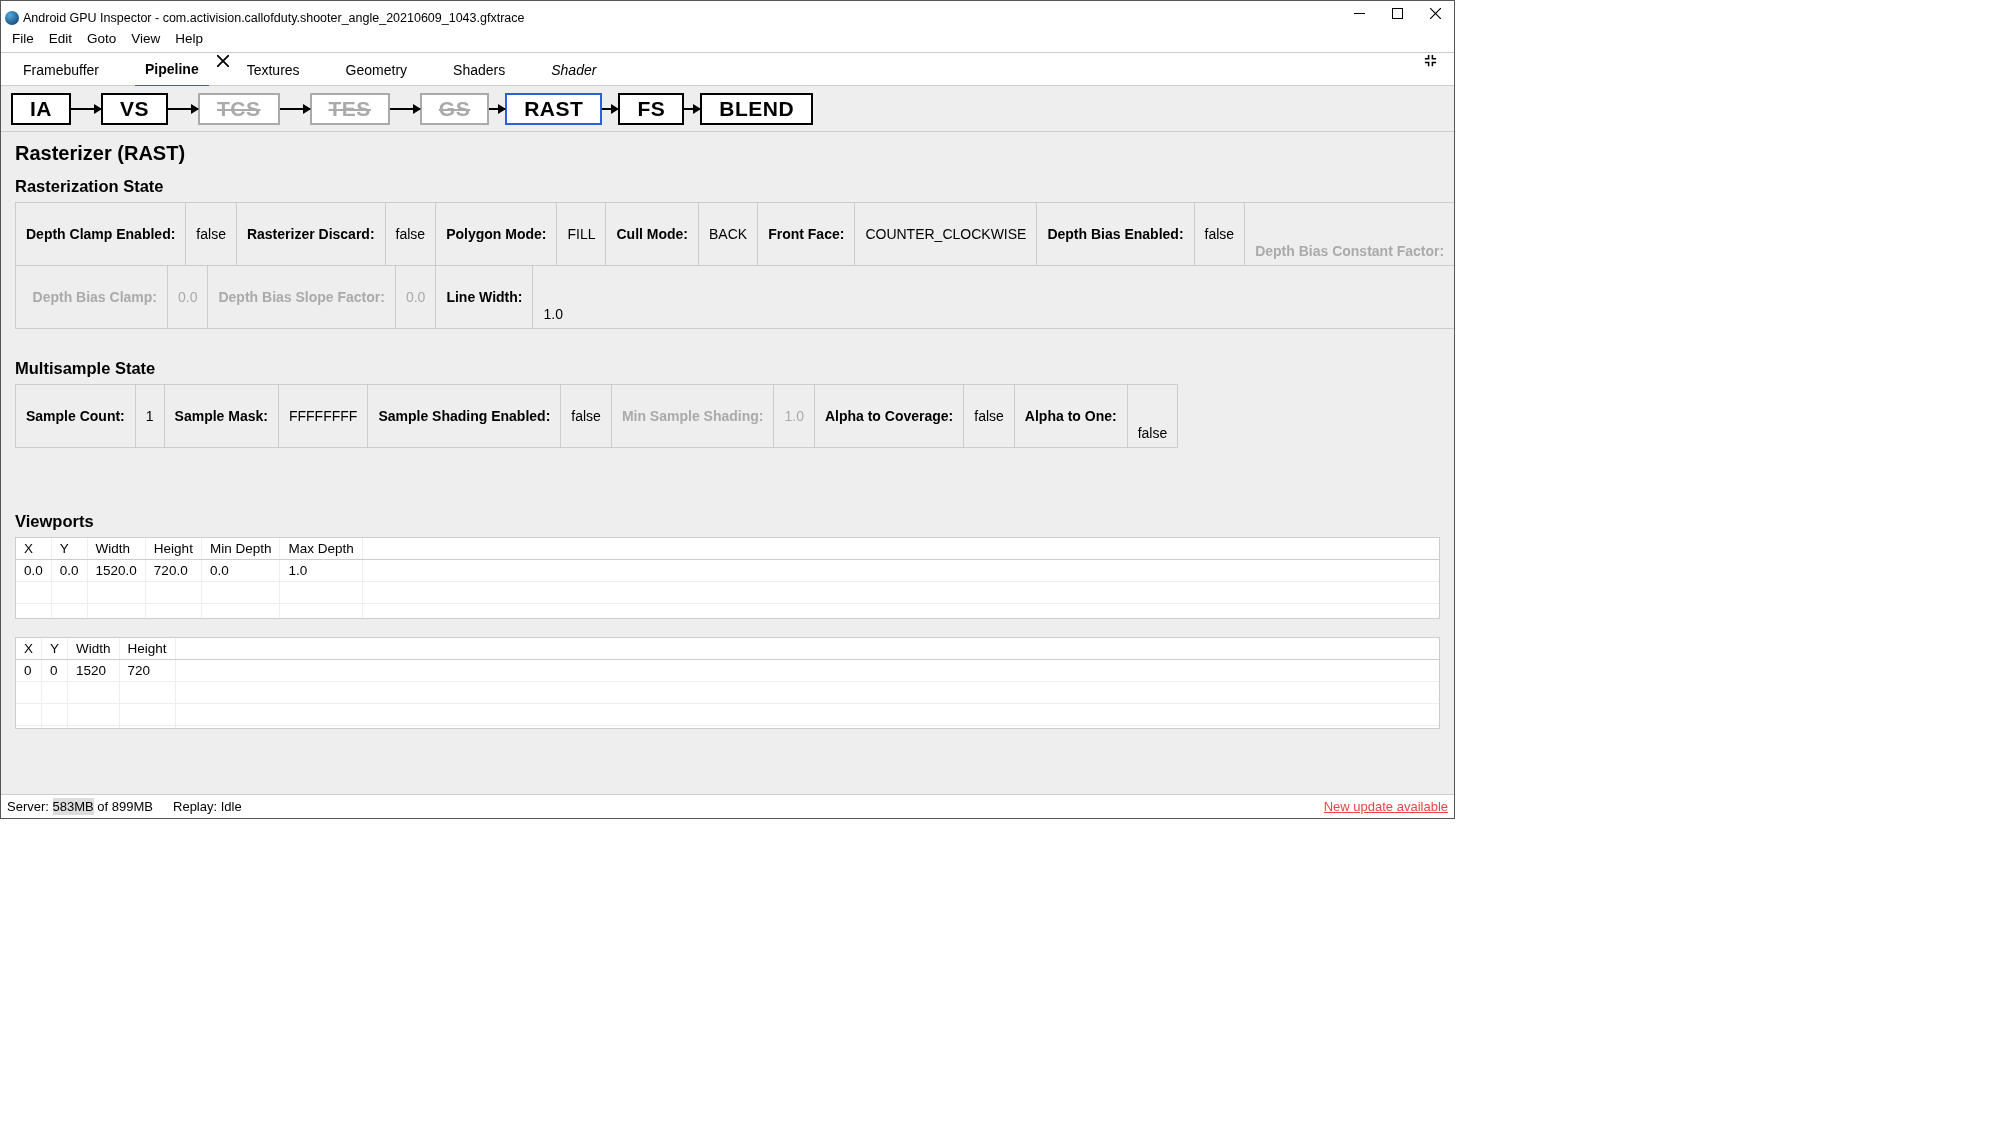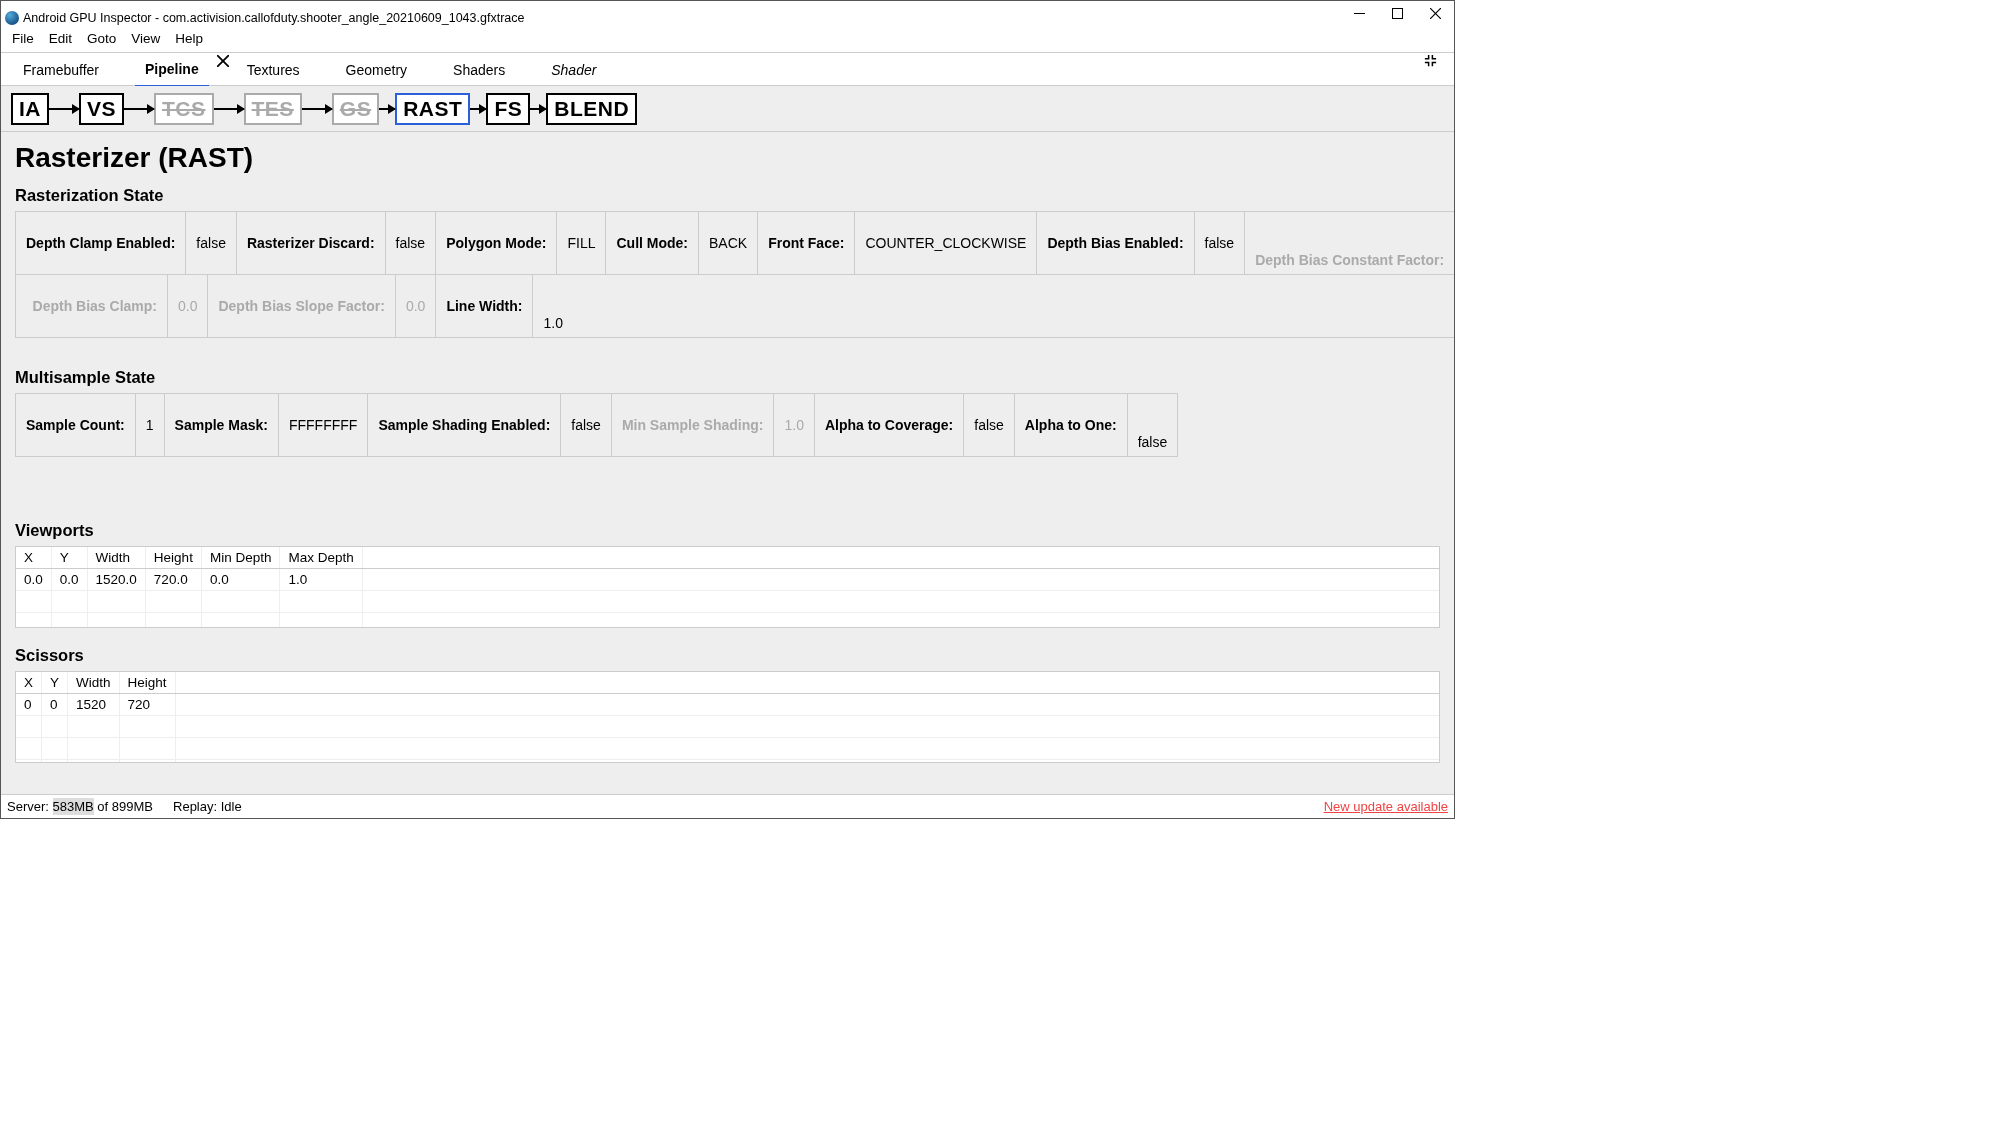--- a/index.html
+++ b/index.html
@@ -19,29 +19,29 @@
 
 .tabbar { display: flex; align-items: flex-start; border-top: 1px solid #ccc; border-bottom: 1px solid #ccc; padding: 0 12px; background: #fff; height: 34px; gap: 2px; }
 .tab { padding: 0 10px; height: 34px; display: flex; align-items: center; font-size: 14px; }
 .tab-active { font-weight: 600; border-bottom: 2.5px solid #2a60d9; }
 .tab-close { padding: 0 6px; font-size: 15px; }
 .tab-label-italic { font-style: italic; }
 .tabbar-spacer { flex: 1; }
 .tabbar-icon { display:flex; align-items:center; justify-content:center; padding:0 4px;}
 
 .pipeline-bar { display: flex; align-items: center; padding: 8px 10px; background: #eee; border-bottom: 1px solid #ccc; height: 46px; }
-.stage { border: 2px solid #000; padding: 2px 6px; font-size: 21px; font-weight: 700; background: #fff; letter-spacing:0.5px; }
+.stage { border: 2px solid #000; padding: 2px 17px; font-size: 21px; font-weight: 700; background: #fff; letter-spacing:0.5px; }
 .stage-disabled { border-color: #aaa; color: #aaa; text-decoration: line-through; }
 .stage-active { border: 2.5px solid #2a60d9; }
 .arrow { width: 30px; height: 2px; background: #000; position: relative; }
 .arrow::after { content: ""; position: absolute; right: -1px; top: -4px; border-left: 8px solid #000; border-top: 5px solid transparent; border-bottom: 5px solid transparent; }
 .arrow-short { width: 16px; }
 
 .content { flex: 1; padding: 10px 14px 6px 14px; background: #eee; overflow: hidden; display:flex; flex-direction:column; }
-.page-heading { font-size: 28px; font-weight: 700; margin-bottom: 12px; }
+.page-heading { font-size: 20px; font-weight: 700; margin-bottom: 12px; }
 .section-heading { font-size: 16.5px; font-weight: 700; margin-bottom: 6px; }
 .kv-cell { border-right: 1px solid #ccc; padding: 6px 10px; font-size: 14px; white-space: nowrap; display:flex; align-items:center; }
 .kv-cell:last-child { border-right: none; margin-top: 34px; }
 .kv-label { font-weight: 700; text-align: right; }
 .kv-label-dis { color: #aaa; }
 .kv-val-dis { color: #aaa; }
 
 .kv-rowgroup { display:flex; flex-direction:column; border:1px solid #ccc; width:fit-content; margin-bottom:8px;}
 .kv-row { display:flex; border-bottom:1px solid #ccc; }
 .kv-row:last-child { border-bottom:none; }
@@ -232,21 +232,20 @@
               <td>&nbsp;</td>
               <td>&nbsp;</td>
               <td>&nbsp;</td>
             </tr>
           </tbody>
         </table>
     </div>
 
     <div class="spacer-xs"></div>
 
-    <div class="section-heading">Scissors</div>
     <div class="table-wrap" style="height:92px; overflow:hidden;">
       <table class="dtable" id="scissors-table">
           <thead>
             <tr>
               <th>X</th>
               <th>Y</th>
               <th>Width</th>
               <th>Height</th>
               <th>&nbsp;</th>
             </tr>

